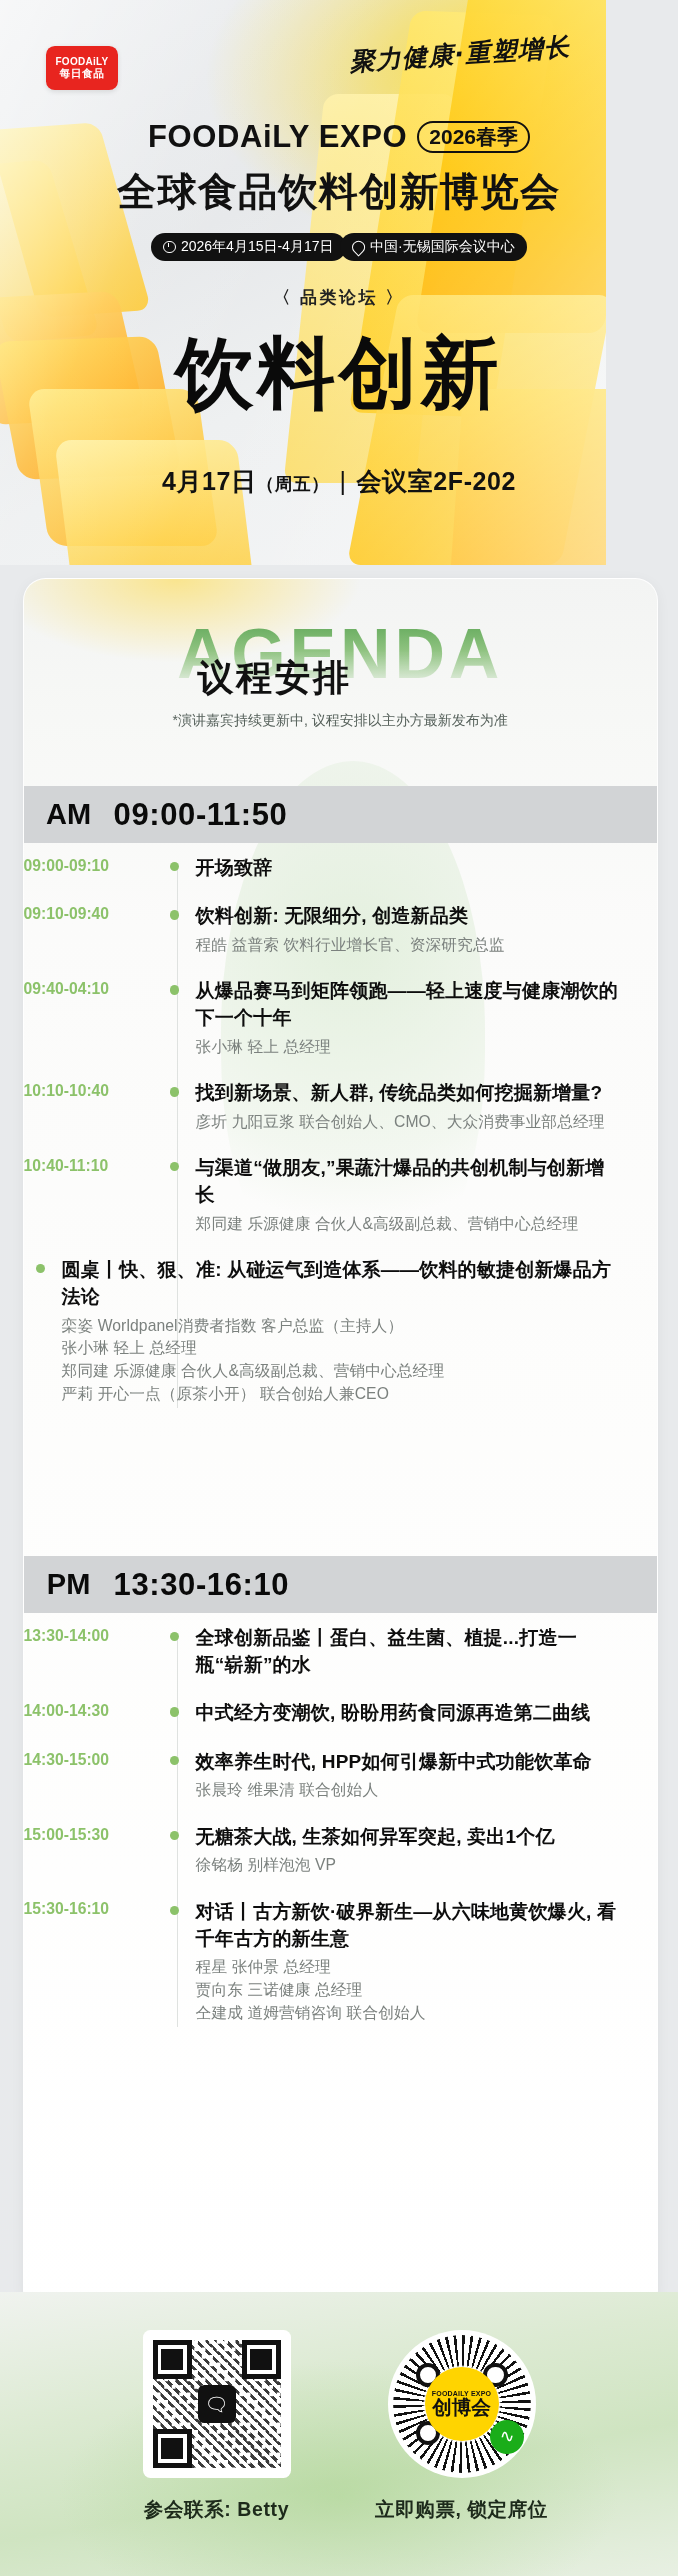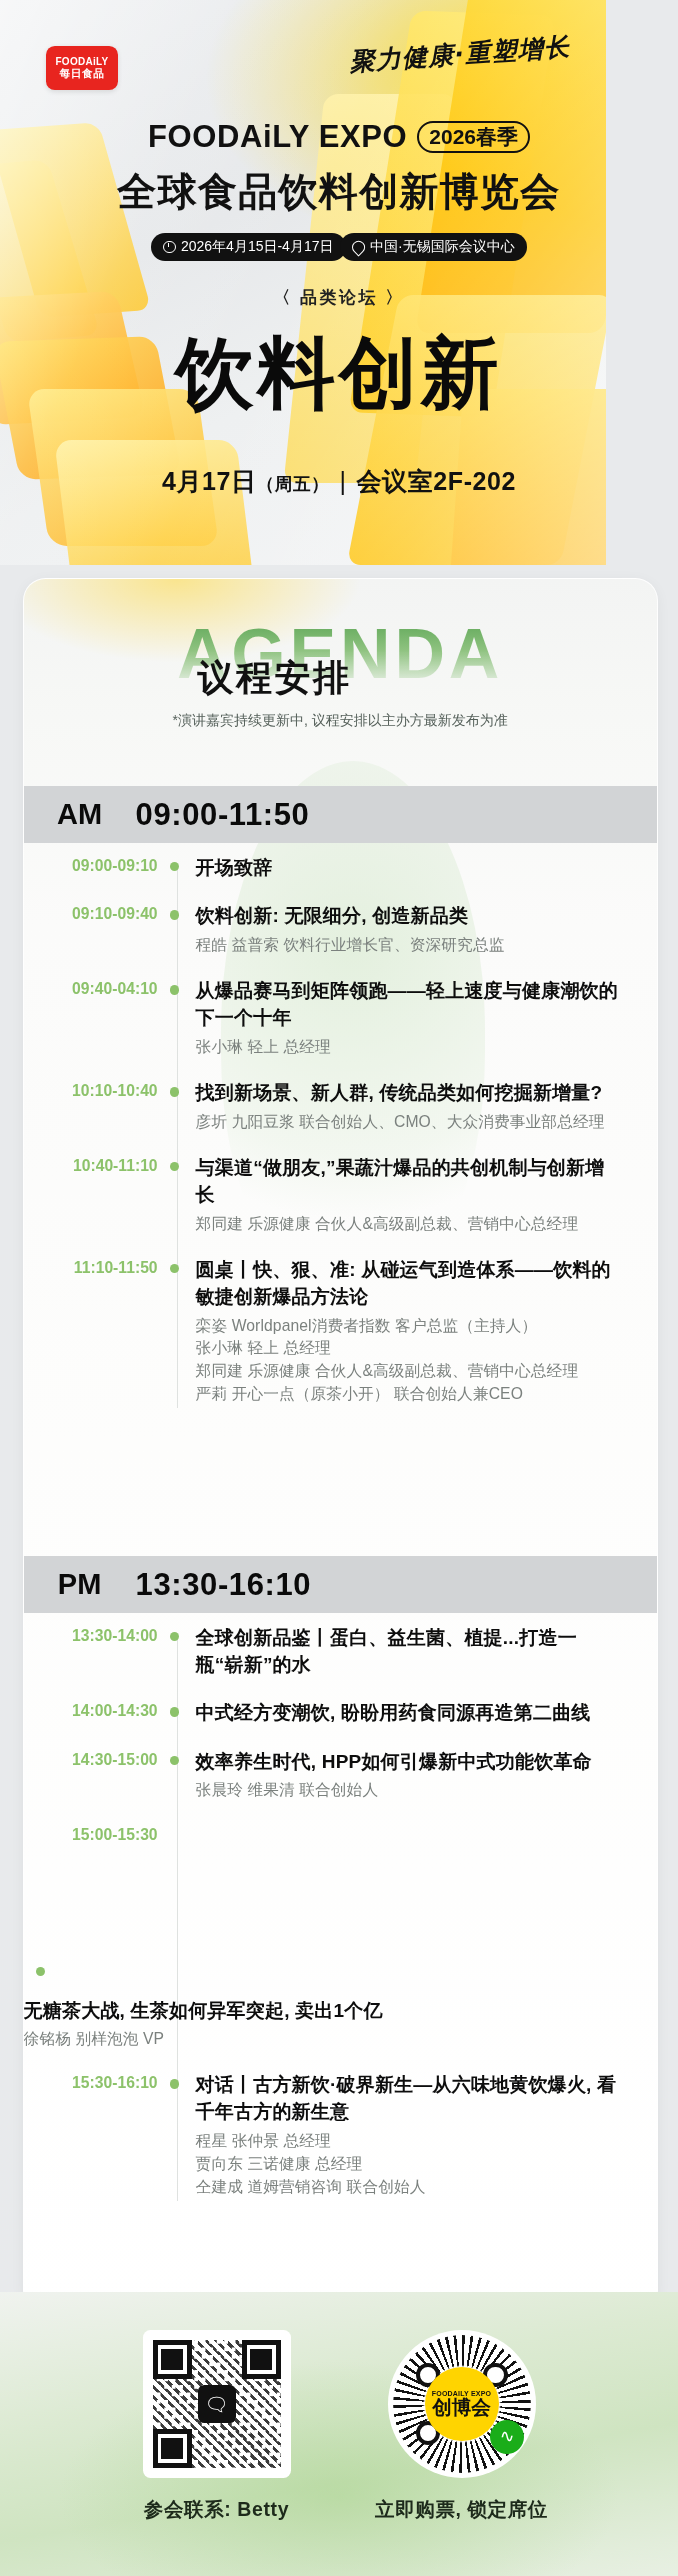--- a/index.html
+++ b/index.html
@@ -95,30 +95,30 @@
     background:linear-gradient(180deg,#57a352 0%,#8ec27f 45%,rgba(240,248,238,.15) 95%);
     -webkit-background-clip:text;background-clip:text;color:transparent;}
   .agenda-title{position:absolute;left:0;top:75px;width:502px;text-align:center;
     font-size:36px;font-weight:bold;color:#111;letter-spacing:2.5px;}
   .agenda-note{position:absolute;left:0;top:133px;width:633px;text-align:center;
     font-size:14px;color:#55605a;letter-spacing:0px;}
 
   
   .band{position:absolute;left:0;width:633px;height:57px;background:#d2d4d6;
     display:flex;align-items:center;}
-  .band .bk{width:112px;text-align:center;font-size:29px;font-weight:bold;color:#0a0a0a;
+  .band .bk{width:90px;text-align:center;font-size:29px;font-weight:bold;color:#0a0a0a;
     font-family:"Liberation Sans",sans-serif;}
   .band .bt{font-size:31px;font-weight:bold;color:#0a0a0a;letter-spacing:0.6px;
     font-family:"Liberation Sans",sans-serif;}
 
   
   .rows{position:absolute;left:0;width:633px;}
   .tline{position:absolute;left:153px;top:14px;bottom:19px;width:1.3px;background:#dfe2e0;}
   .row{position:relative;display:flex;padding:0 0 0 0;}
-  .row .time{width:134px;text-align:right;padding-right:0;font-size:15.7px;font-weight:bold;
+  .row .time{width:134px;padding-right:0;font-size:15.7px;font-weight:bold;
     color:#8cc26a;font-family:"Liberation Sans",sans-serif;letter-spacing:0px;
     flex:0 0 134px;padding-top:1.9px;}
   .row .dot-col{flex:0 0 38px;position:relative;}
   .row .dot{position:absolute;left:12px;top:7px;width:9.4px;height:9.4px;border-radius:50%;
     background:#8cc26a;}
   .row .body{flex:1;padding-right:33px;}
   .row .hl{font-size:19px;font-weight:bold;color:#0d0d0d;line-height:1.42;letter-spacing:0.2px;}
   .row .spk{font-size:15.7px;color:#7b817e;line-height:1.45;margin-top:3.8px;letter-spacing:0.1px;}
   .row .spk div{white-space:normal;}
 
@@ -277,21 +277,20 @@
               <div class="dot"></div>
             </div>
             <div class="body">
               <div class="hl">与渠道“做朋友,”果蔬汁爆品的共创机制与创新增长</div>
               <div class="spk">
                 <div>郑同建 乐源健康 合伙人&amp;高级副总裁、营销中心总经理</div>
               </div>
             </div>
           </div>
           <div class="row" style="margin-bottom: 21.4px;">
-            <div class="time">11:10-11:50</div>
             <div class="dot-col">
               <div class="dot"></div>
             </div>
             <div class="body">
               <div class="hl">圆桌丨快、狠、准: 从碰运气到造体系——饮料的敏捷创新爆品方法论</div>
               <div class="spk">
                 <div>栾姿 Worldpanel消费者指数 客户总监（主持人）</div>
                 <div>张小琳 轻上 总经理</div>
                 <div>郑同建 乐源健康 合伙人&amp;高级副总裁、营销中心总经理</div>
                 <div>严莉 开心一点（原茶小开） 联合创始人兼CEO</div>
@@ -328,21 +327,21 @@
             <div class="dot-col">
               <div class="dot"></div>
             </div>
             <div class="body">
               <div class="hl">效率养生时代, HPP如何引爆新中式功能饮革命</div>
               <div class="spk">
                 <div>张晨玲 维果清 联合创始人</div>
               </div>
             </div>
           </div>
-          <div class="row" style="margin-bottom: 21.4px; flex-direction: column;">
+          <div class="row" style="margin-bottom: 21.4px;">
             <div class="time">15:00-15:30</div>
             <div class="dot-col">
               <div class="dot"></div>
             </div>
             <div class="body">
               <div class="hl">无糖茶大战, 生茶如何异军突起, 卖出1个亿</div>
               <div class="spk">
                 <div>徐铭杨 别样泡泡 VP</div>
               </div>
             </div>

